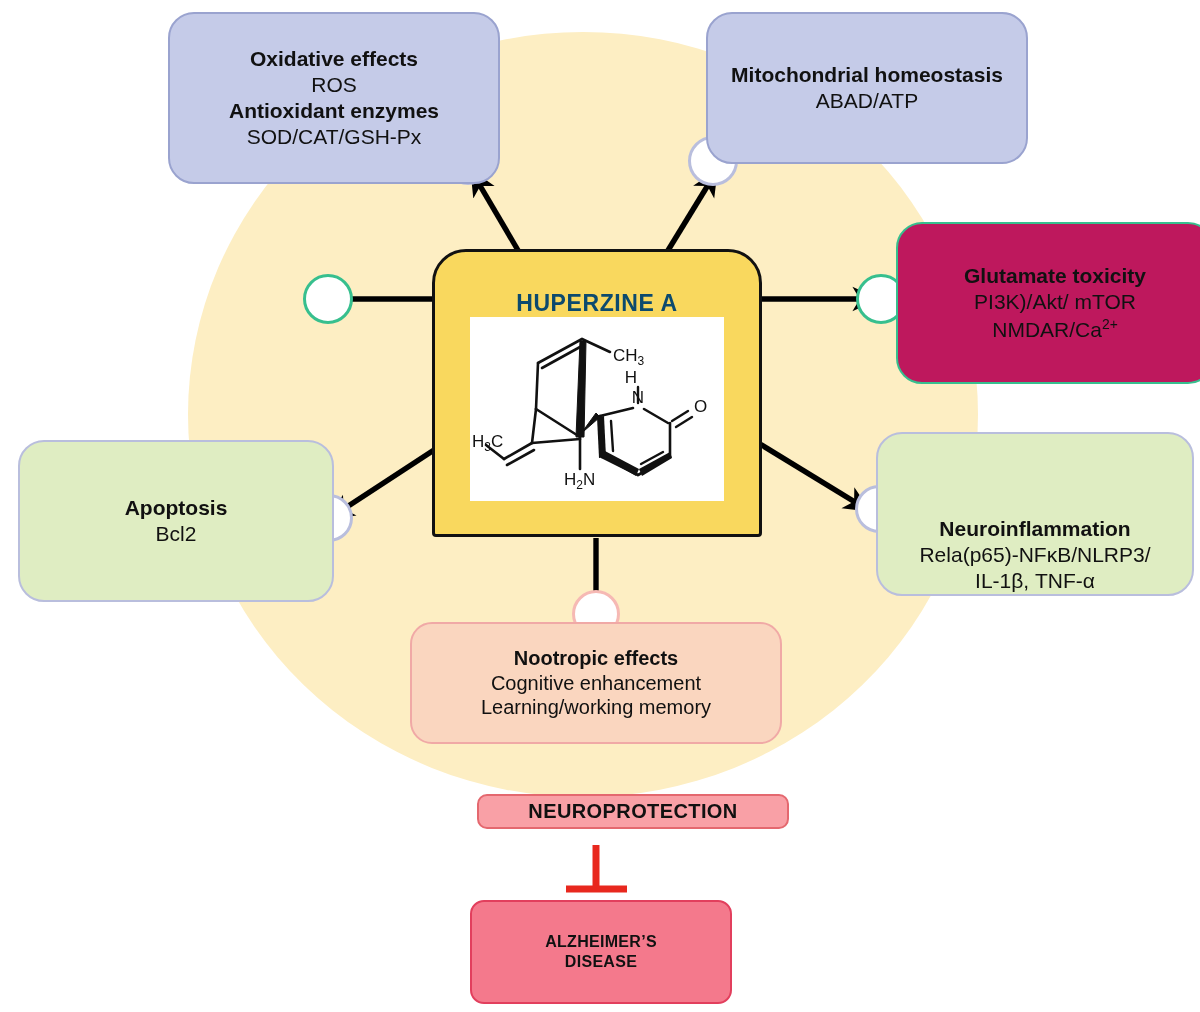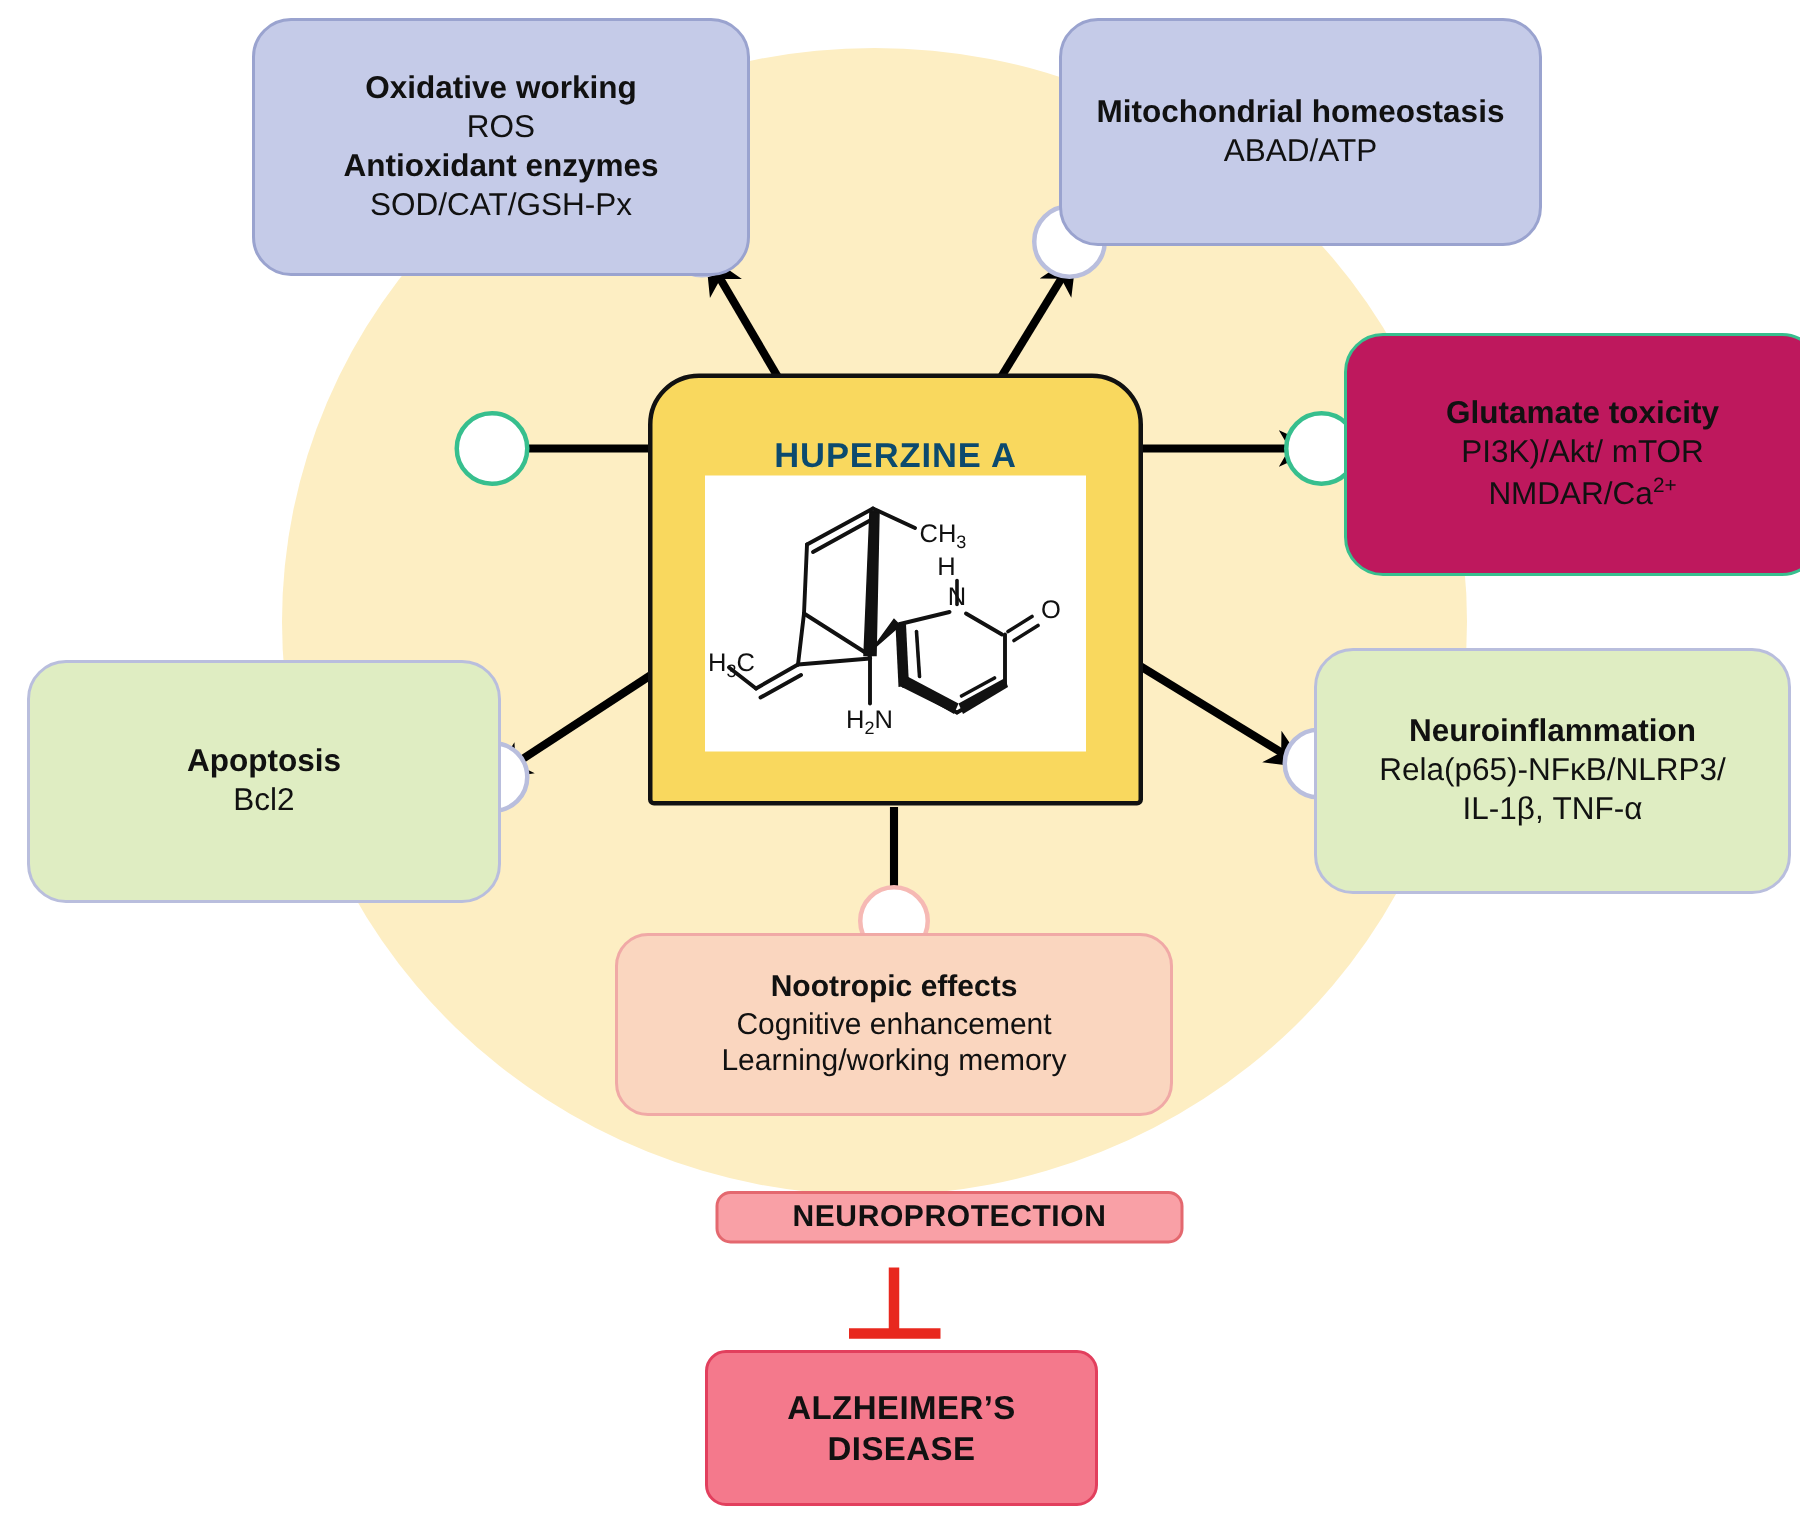--- a/index.html
+++ b/index.html
@@ -22,29 +22,29 @@
       background:#c5cbe8;border:2.5px solid #9aa3cf;font-size:21px;}
   #n-mito{left:706px;top:12px;width:322px;height:152px;
       background:#c5cbe8;border:2.5px solid #9aa3cf;font-size:21px;}
   #n-neurotrophic{left:8px;top:216px;width:320px;height:166px;
       background:#9fe3c5;border:2.5px solid #37bf8e;font-size:21px;}
   #n-glutamate{left:896px;top:222px;width:318px;height:162px;
       background:#be185d;border:2.5px solid #37bf8e;font-size:21px;}
   #n-apoptosis{left:18px;top:440px;width:316px;height:162px;
       background:#dfedc2;border:2.5px solid #b9bedd;font-size:21px;}
   #n-neuroinflam{left:876px;top:432px;width:318px;height:164px;
-      background:#dfedc2;border:2.5px solid #b9bedd;font-size:21px;}
+      background:#dfedc2;border:2.5px solid #b9bedd;font-size:21px;justify-content:flex-end;}
   #n-nootropic{left:410px;top:622px;width:372px;height:122px;
       background:#fad6bf;border:2.5px solid #f0a9a6;border-radius:22px;font-size:20px;}
   #n-neuroprotection{left:440px;top:794px;width:312px;height:35px;
       background:#f9a0a6;border:2.5px solid #e4686f;border-radius:10px;
       font-size:20px;font-weight:bold;letter-spacing:.4px;margin-left:37px;}
   #n-alzheimers{left:470px;top:900px;width:262px;height:104px;
       background:#f4798c;border:2.5px solid #e23f5d;border-radius:14px;
-      font-size:22px;font-weight:bold;letter-spacing:.3px;}
+      font-size:16px;font-weight:bold;letter-spacing:.3px;}
 
   
   #n-center{left:432px;top:249px;width:330px;height:288px;
       background:#f9d85e;border:3px solid #111;
       border-radius:34px 34px 4px 4px;}
   #center-title{font-size:23px;font-weight:bold;letter-spacing:.6px;
       color:#0c4a6e;margin-top:4px;}
   #mol-frame{width:254px;height:184px;background:#ffffff;
       position:relative;overflow:hidden;}
   #mol-frame svg{position:absolute;left:0;top:0;}
@@ -97,21 +97,21 @@
 
   <div class="bub lav" style="left:443px;top:135px;width:50px;height:50px;"></div>
   <div class="bub lav" style="left:688px;top:136px;width:50px;height:50px;"></div>
   <div class="bub grn" style="left:303px;top:274px;width:50px;height:50px;"></div>
   <div class="bub grn" style="left:856px;top:274px;width:50px;height:50px;"></div>
   <div class="bub lav" style="left:305px;top:494px;width:48px;height:48px;"></div>
   <div class="bub lav" style="left:855px;top:485px;width:48px;height:48px;"></div>
   <div class="bub pnk" style="left:572px;top:590px;width:48px;height:48px;"></div>
 
   <div class="node" id="n-oxidative">
-    <div class="t1">Oxidative working</div>
+    <div class="t1">Oxidative effects</div>
     <div class="t2">ROS</div>
     <div class="t1">Antioxidant enzymes</div>
     <div class="t2">SOD/CAT/GSH-Px</div>
   </div>
 
   <div class="node" id="n-mito">
     <div class="t1">Mitochondrial homeostasis</div>
     <div class="t2">ABAD/ATP</div>
   </div>
 

